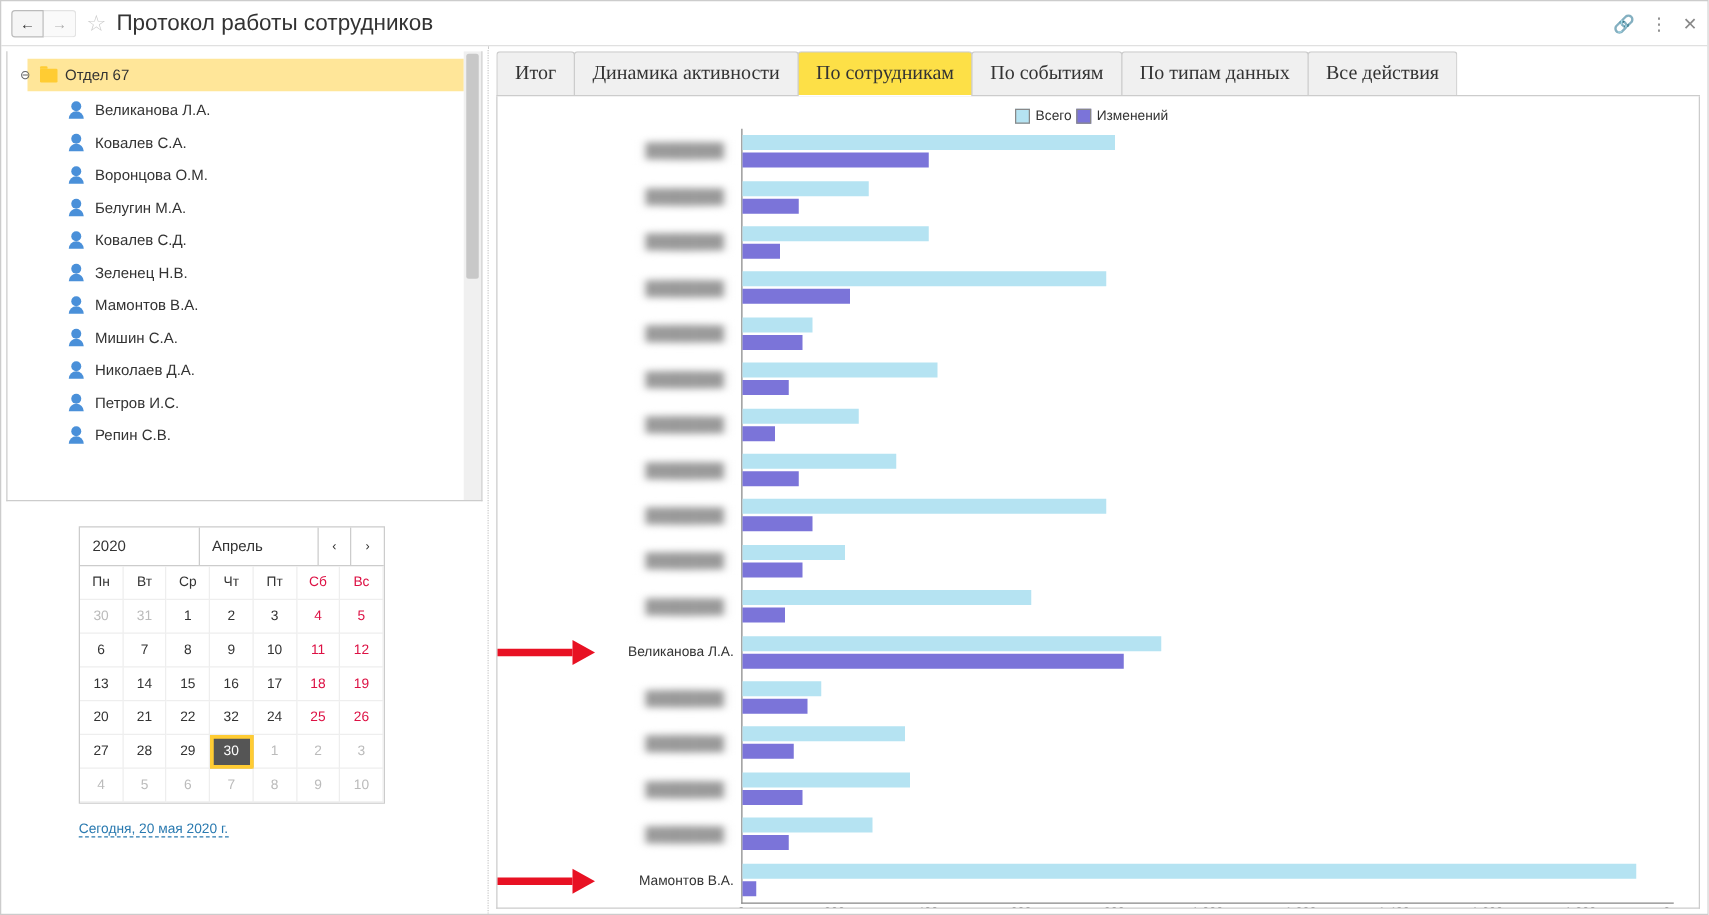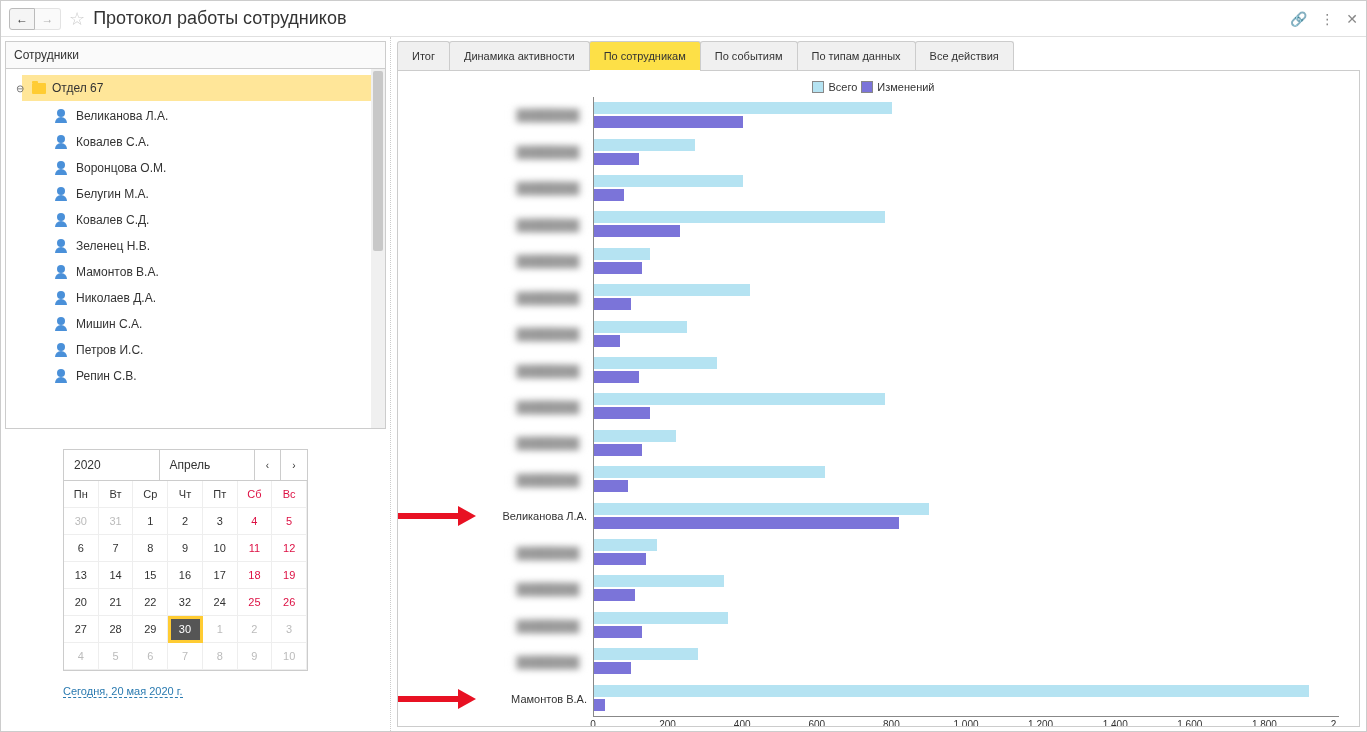--- a/index.html
+++ b/index.html
@@ -37,21 +37,21 @@
 .cal-nav:last-child { border-right: none; }
 .cal-grid { display: grid; grid-template-columns: repeat(7, 1fr); }
 .cal-dow, .cal-cell { text-align: center; padding: 7px 0; border-right: 1px solid #eee; border-bottom: 1px solid #eee; font-size: 11px; }
 .cal-dow { font-weight: 400; }
 .cal-dow.wknd, .cal-cell.wknd { color: #d14; }
 .cal-cell.other { color: #bbb; }
 .cal-cell.sel { background: #555; color: #fff; outline: 3px solid #fc3; outline-offset: -3px; }
 .cal-today-link { color: #2a7ab0; text-decoration: none; border-bottom: 1px dashed #2a7ab0; font-size: 11px; display: inline-block; margin-top: 14px; cursor: pointer; }
 .main { flex: 1; display: flex; flex-direction: column; padding: 4px 6px; overflow: hidden; }
 .tabs { display: flex; gap: 0; border-bottom: 1px solid #ccc; }
-.tab { padding: 8px 14px; border: 1px solid #ccc; border-bottom: none; background: #f0f0f0; cursor: pointer; font-size: 11px; margin-right: -1px; border-radius: 3px 3px 0 0; }
+.tab { padding: 8px 14px; border: 1px solid #ccc; border-bottom: none; background: #f0f0f0; cursor: pointer; font-size: 16px; margin-right: -1px; border-radius: 3px 3px 0 0; font-family: Liberation Serif, serif; }
 .tab.active { background: #fde047; position: relative; z-index: 1; }
 .tab.active::after { content:''; position:absolute; bottom:-1px; left:0; right:0; height:1px; background:#fff; }
 .chart-panel { flex: 1; border: 1px solid #ccc; border-top: none; padding: 10px 20px 10px 10px; overflow: hidden; position: relative; }
 .legend { display: flex; gap: 4px; justify-content: center; margin-bottom: 4px; font-size: 11px; }
 .legend-item { display: flex; align-items: center; gap: 4px; }
 .legend-sw { width: 12px; height: 12px; border: 1px solid #888; }
 .chart-body { display: flex; height: 620px; }
 .ylabels { width: 185px; display: flex; flex-direction: column; }
 .ylabel-row { flex: 1; display: flex; align-items: center; justify-content: flex-end; padding-right: 6px; font-size: 11px; min-height: 34px; }
 .ylabel-blur { filter: blur(3px); color: #999; background: linear-gradient(90deg, transparent, #eee 20%, #ddd 50%, #eee 80%, transparent); padding: 2px 8px; border-radius: 2px; }
@@ -81,21 +81,20 @@
     <div class="title">Протокол работы сотрудников</div>
     <div class="title-actions">
       <span class="title-action">🔗</span>
       <span class="title-action">⋮</span>
       <span class="title-action">✕</span>
     </div>
   </div>
 
   <div class="content">
     <div class="sidebar">
-      <div class="sidebar-header">Сотрудники</div>
       <div class="tree-wrap">
         <div class="tree" id="tree">
             <div class="tree-folder">
               <span class="toggle">⊖</span>
               <span class="folder-icon"></span>
               <span>Отдел 67</span>
             </div>
             <div class="tree-item">
               <span class="person-icon"></span>
               <span>Великанова Л.А.</span>
@@ -119,25 +118,25 @@
             <div class="tree-item">
               <span class="person-icon"></span>
               <span>Зеленец Н.В.</span>
             </div>
             <div class="tree-item">
               <span class="person-icon"></span>
               <span>Мамонтов В.А.</span>
             </div>
             <div class="tree-item">
               <span class="person-icon"></span>
+              <span>Мишин С.А.</span>
+            </div>
+            <div class="tree-item">
+              <span class="person-icon"></span>
               <span>Николаев Д.А.</span>
-            </div>
-            <div class="tree-item">
-              <span class="person-icon"></span>
-              <span>Мишин С.А.</span>
             </div>
             <div class="tree-item">
               <span class="person-icon"></span>
               <span>Петров И.С.</span>
             </div>
             <div class="tree-item">
               <span class="person-icon"></span>
               <span>Репин С.В.</span>
             </div>
           </div>

